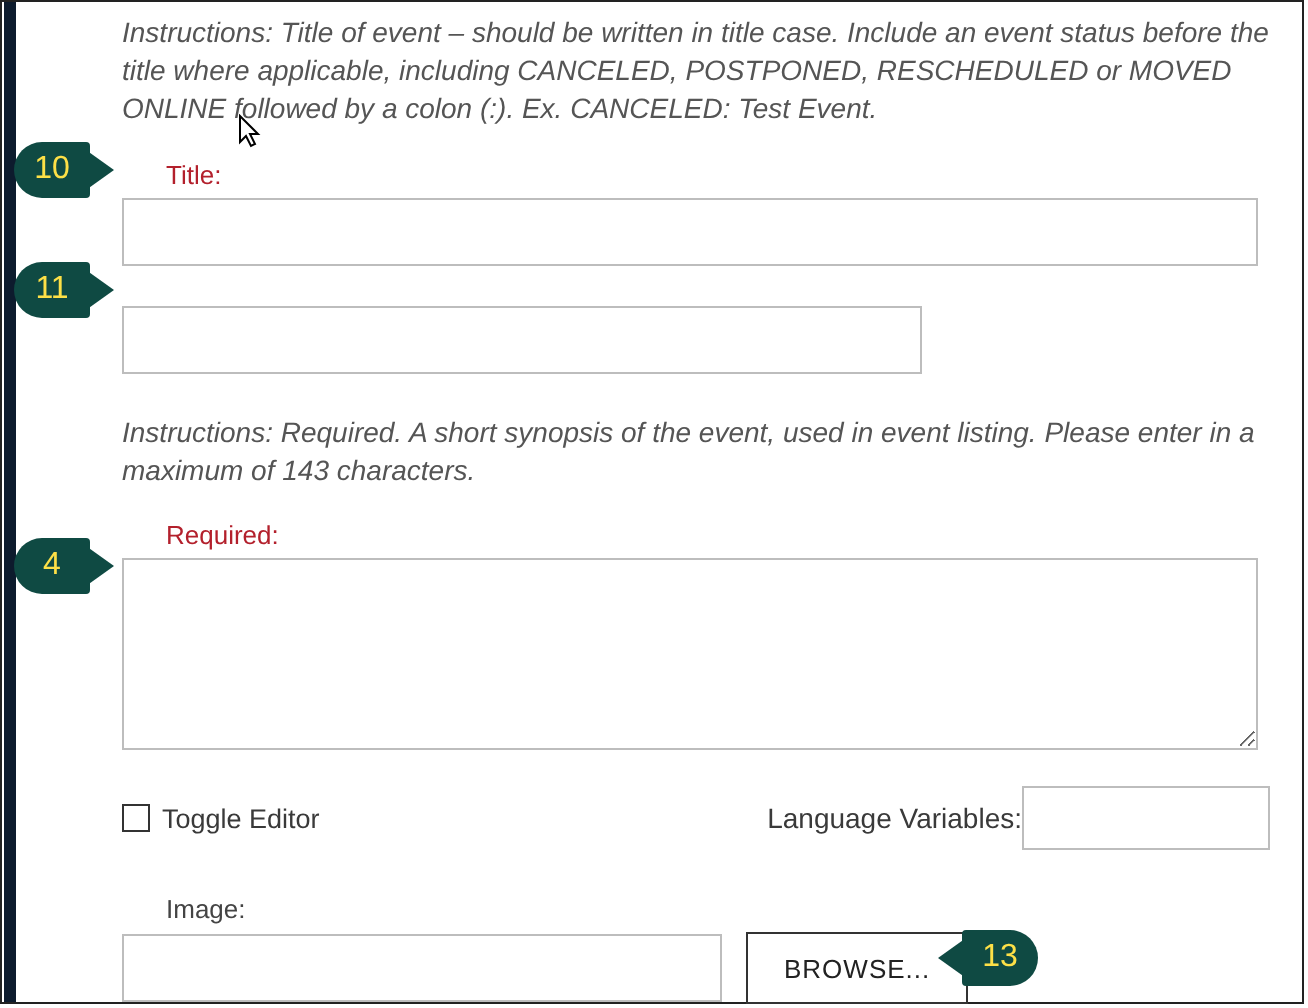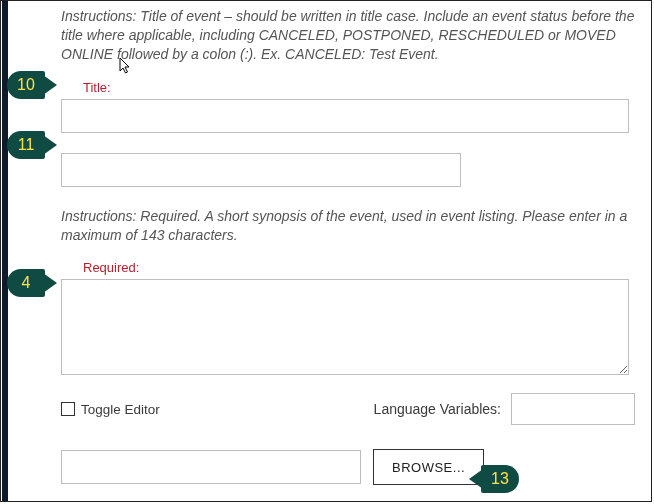--- a/index.html
+++ b/index.html
@@ -97,21 +97,20 @@
     .checkbox-box {
       width: 14px;
       height: 14px;
       border: 1.5px solid #333;
       background: #fff;
       display: inline-block;
     }
     .lang-row {
       display: flex;
       align-items: center;
-      gap: 10px;
       font-size: 14px;
       color: #3a3a3a;
     }
     .lang-input {
       width: 124px;
       height: 32px;
       border: 1px solid #bdbdbd;
       background: #fff;
     }
     .image-row {
@@ -211,20 +210,21 @@
         <span>Toggle Editor</span>
       </label>
       <div class="lang-row">
         <span>Language Variables:</span>
         <input type="text" class="lang-input" value="" style="">
       </div>
     </div>
 
     <div class="section-gap"></div>
 
+    <div class="field-label-normal">Image:</div>
     <div class="image-row">
       <input type="text" class="image-path-input" value="" style="">
       <button class="browse-btn">BROWSE...</button>
     </div>
 
   </div>
 
   <div class="callout" style="top:70px">
     <div class="callout-bubble">
         <span>10</span>

